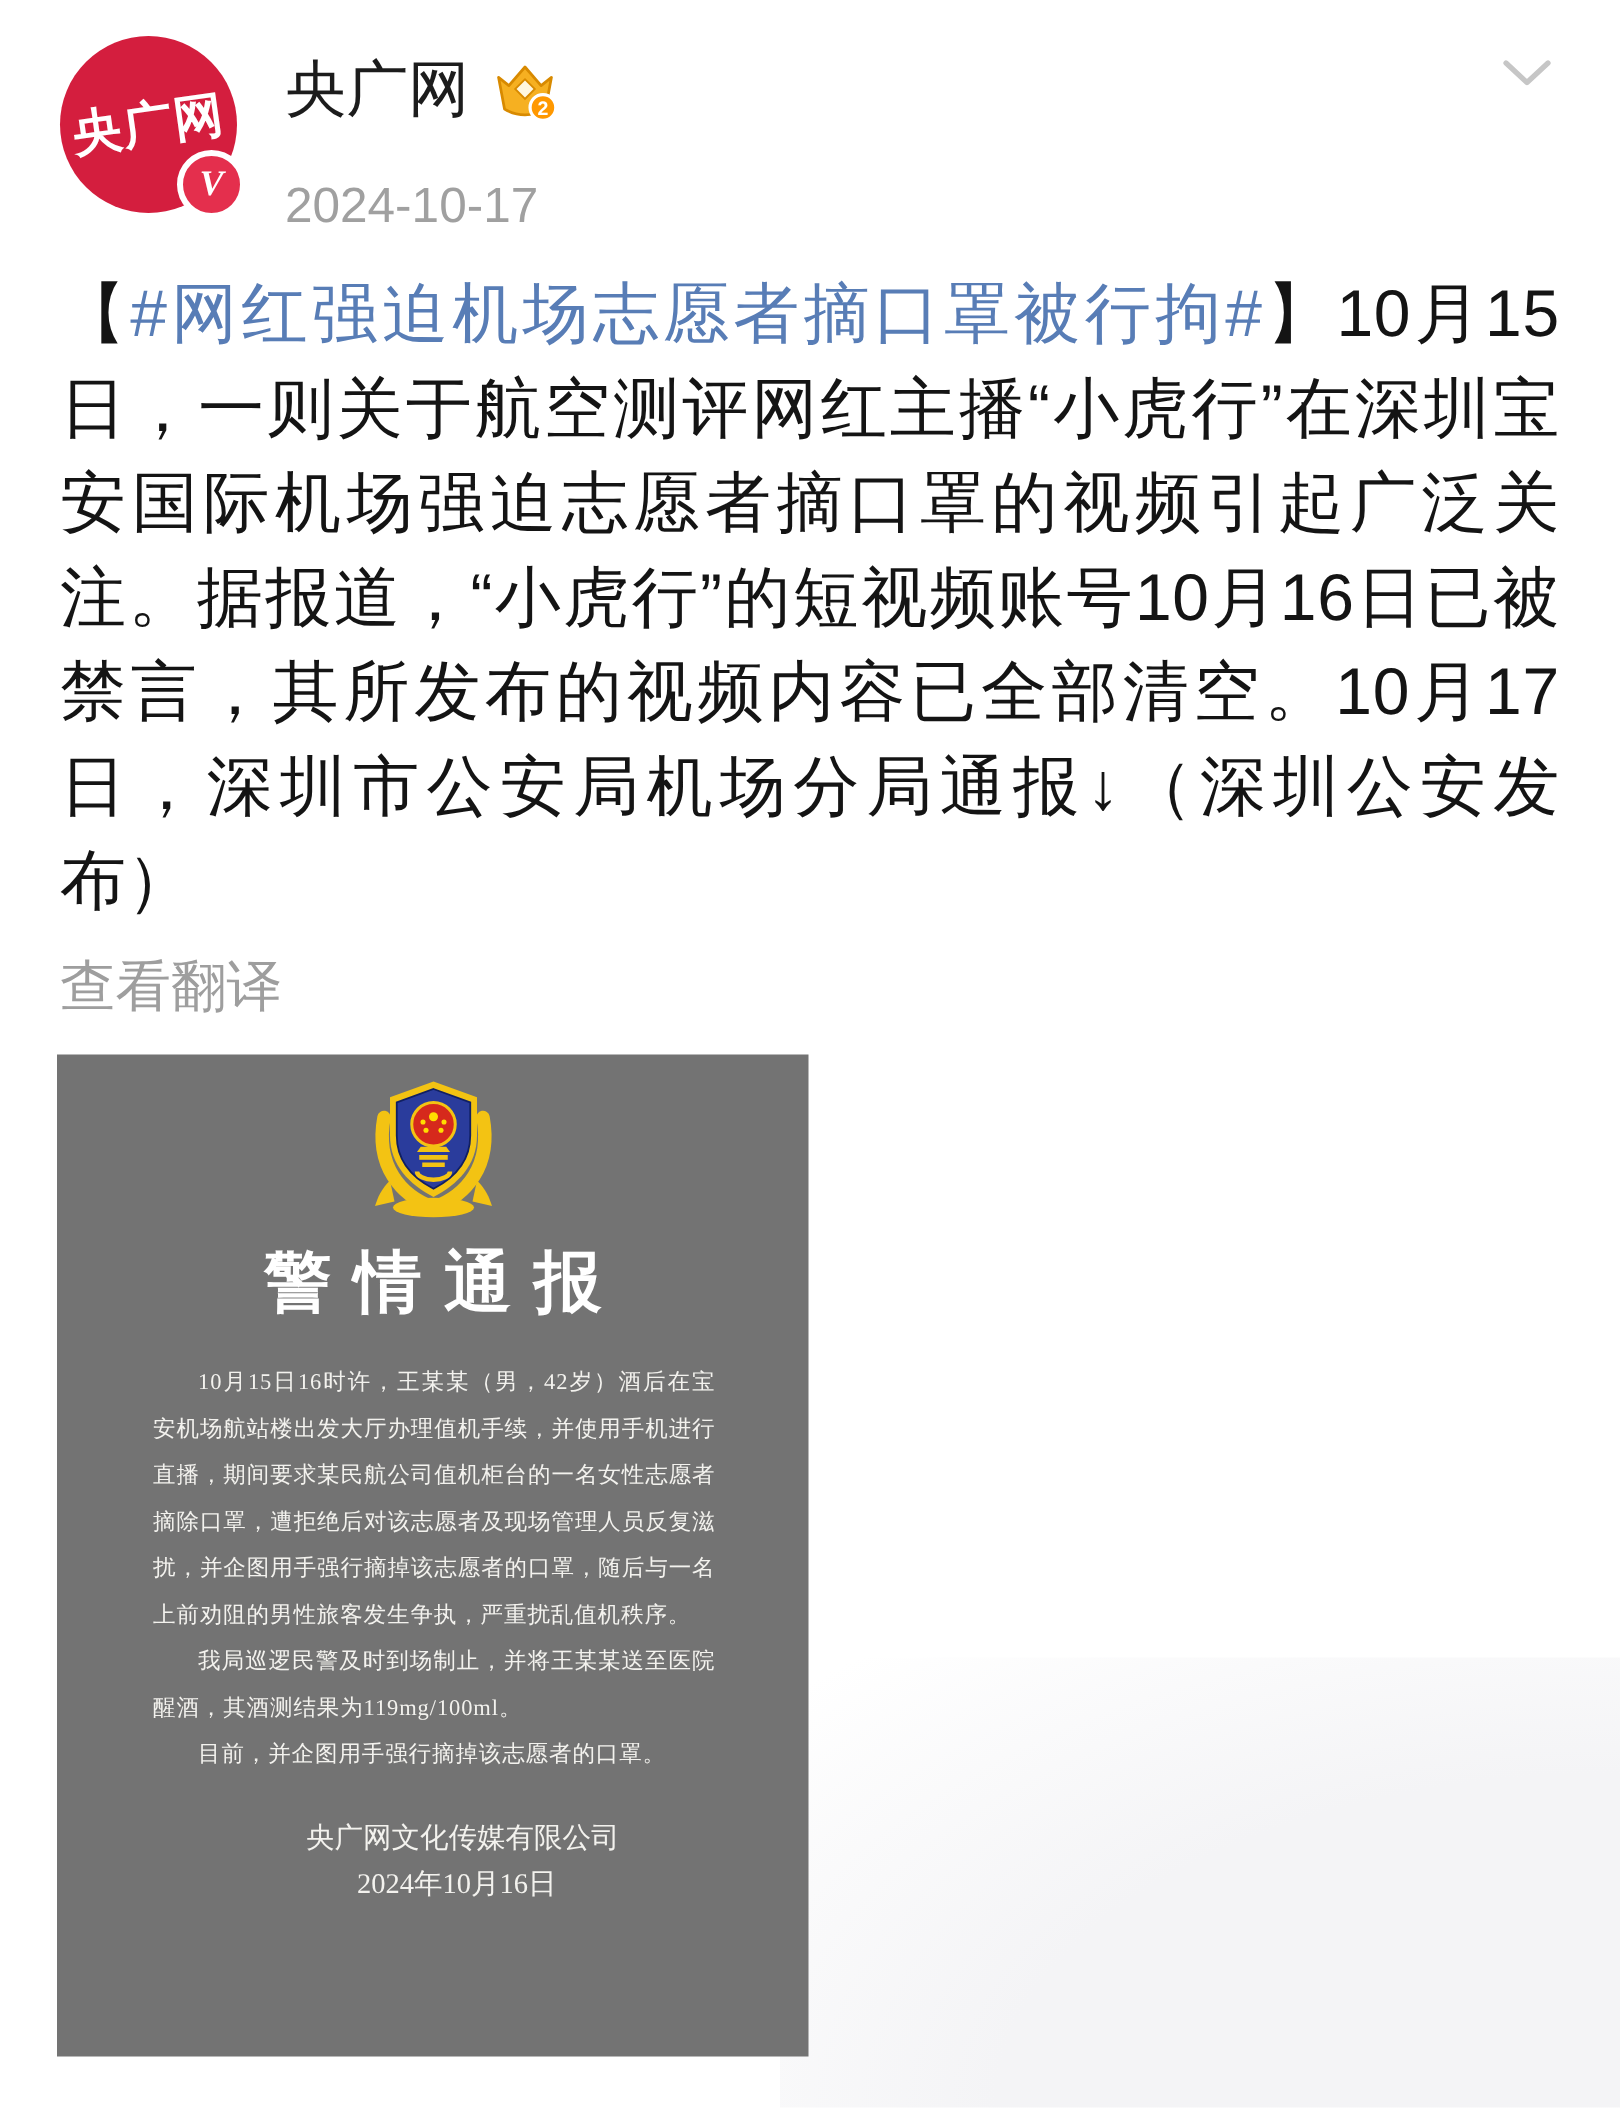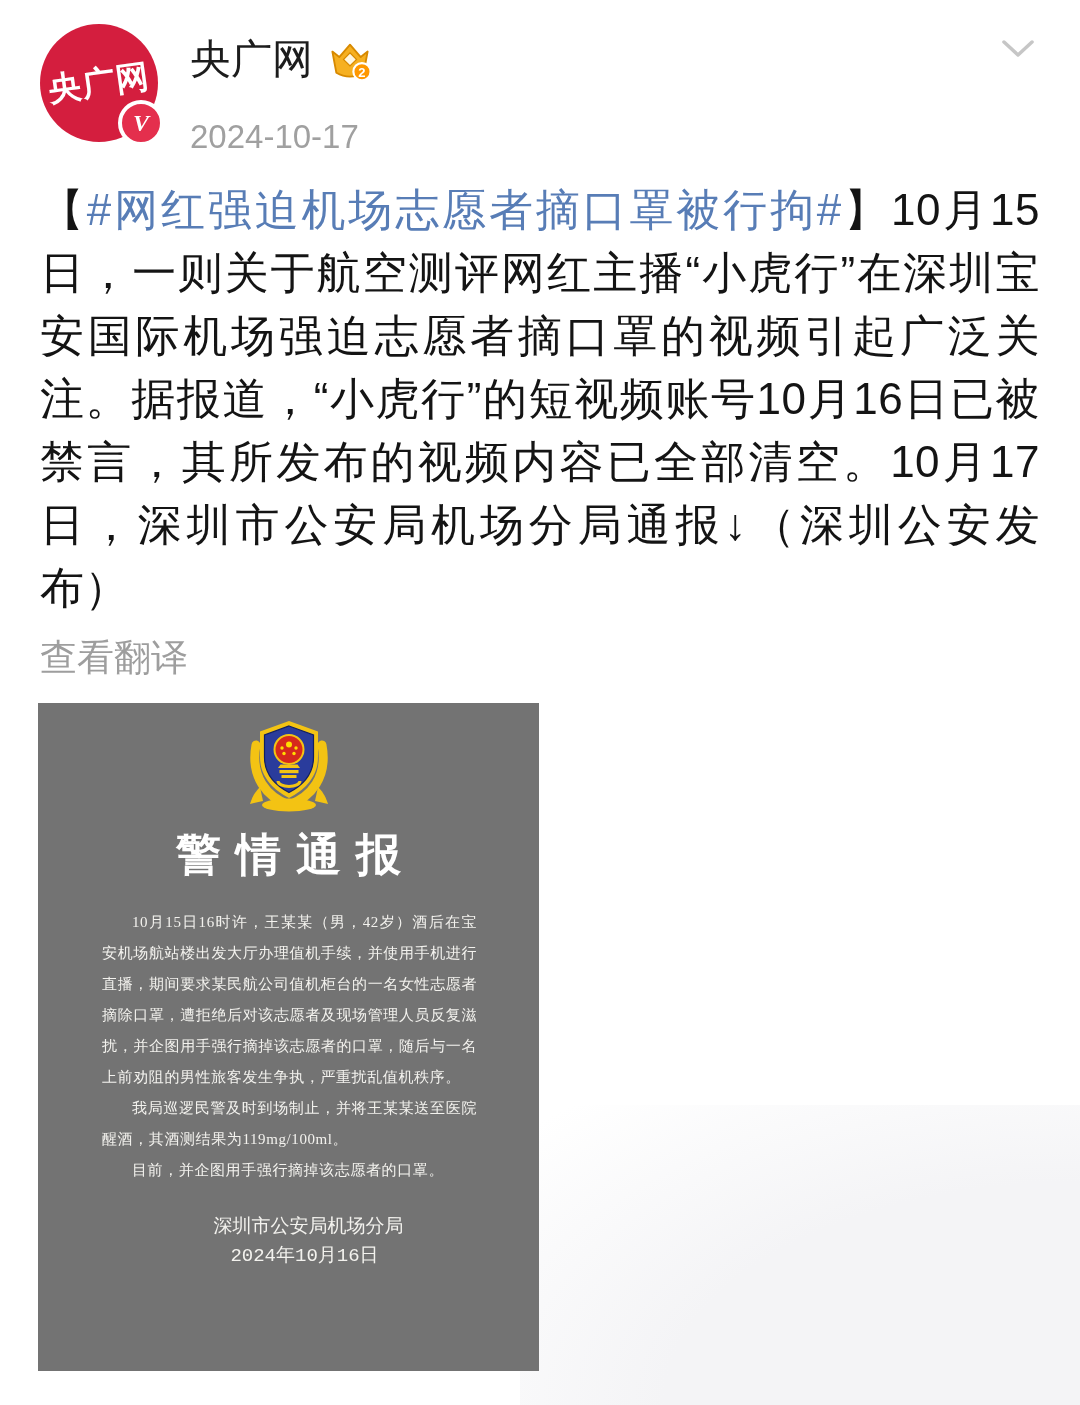--- a/index.html
+++ b/index.html
@@ -62,21 +62,21 @@
     font-size:15px;line-height:31px;letter-spacing:0.6px;text-align:justify;
   }
   .notice-body p{margin:0;text-indent:2em;}
   .notice-sign{
     margin-top:24px;text-align:center;padding-left:40px;color:#f3f2ee;
     font-family:"Liberation Serif","DejaVu Serif",serif;
     font-size:19px;line-height:31px;
   }
   .notice-date{
     text-align:center;padding-left:32px;color:#f3f2ee;
-    font-family:Liberation Mono, monospace;
+    font-family:Liberation Serif, serif;
     font-size:19px;line-height:31px;
   }
 </style>
 </head>
 <body>
 
 <div class="corner-tint"></div>
 
 <div class="content">
 
@@ -140,17 +140,17 @@
     </svg>
 
     <div class="notice-title">警情通报</div>
 
     <div class="notice-body">
       <p>10月15日16时许，王某某（男，42岁）酒后在宝安机场航站楼出发大厅办理值机手续，并使用手机进行直播，期间要求某民航公司值机柜台的一名女性志愿者摘除口罩，遭拒绝后对该志愿者及现场管理人员反复滋扰，并企图用手强行摘掉该志愿者的口罩，随后与一名上前劝阻的男性旅客发生争执，严重扰乱值机秩序。</p>
       <p>我局巡逻民警及时到场制止，并将王某某送至医院醒酒，其酒测结果为119mg/100ml。</p>
       <p>目前，并企图用手强行摘掉该志愿者的口罩。</p>
     </div>
 
-    <div class="notice-sign">深圳市公安局机场分局</div>
+    <div class="notice-sign">央广网文化传媒有限公司</div>
     <div class="notice-date">2024年10月16日</div>
   </div>
 
 </div>
 
 </body></html>

